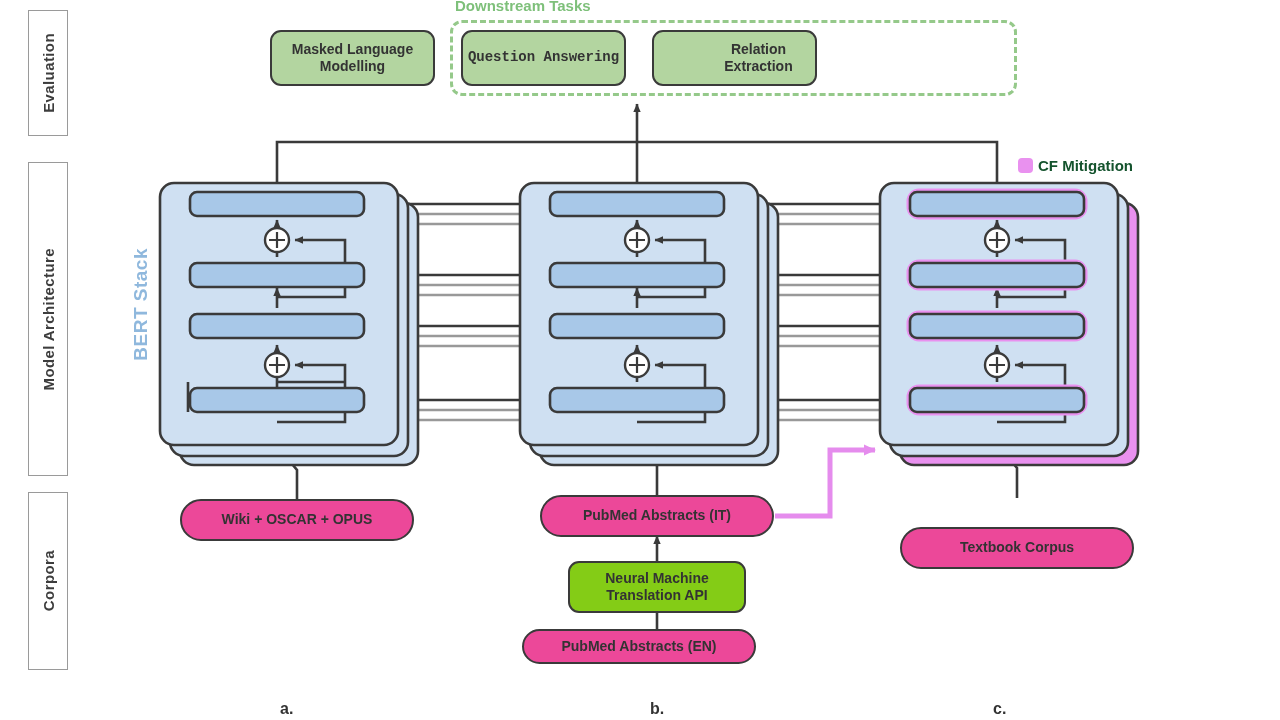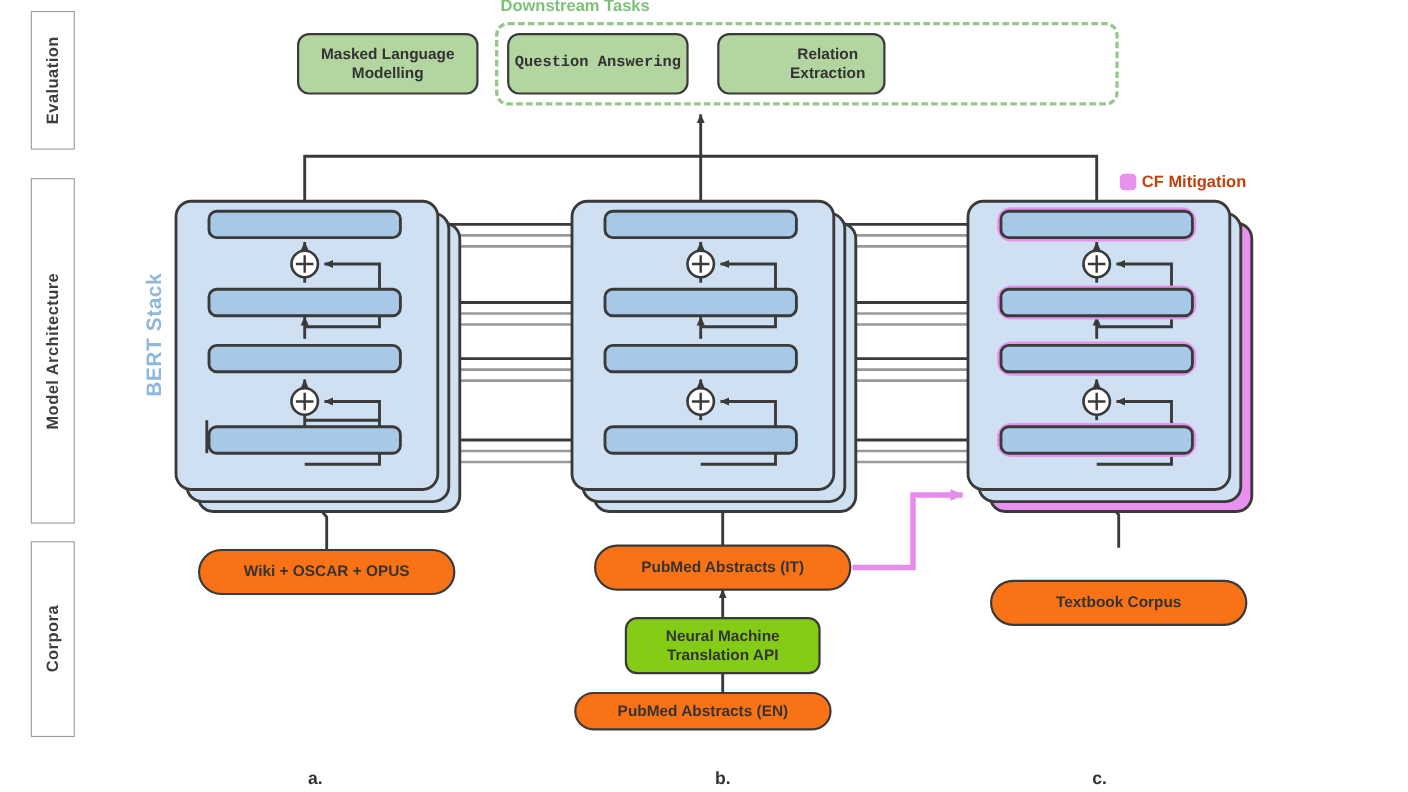--- a/index.html
+++ b/index.html
@@ -8,28 +8,28 @@
   #stage{position:absolute;left:0;top:0;width:1280px;height:720px;}
   svg.layer{position:absolute;left:0;top:0;width:1280px;height:720px;overflow:visible;}
   .lane-label{position:absolute;border:1px solid #9a9a9a;background:#fff;
     display:flex;align-items:center;justify-content:center;box-sizing:border-box;}
   .lane-label span{writing-mode:vertical-rl;transform:rotate(180deg);
     font-size:15px;font-weight:bold;color:#3d3d3d;letter-spacing:.4px;white-space:nowrap;}
   .node{position:absolute;box-sizing:border-box;display:flex;align-items:center;
     justify-content:center;text-align:center;font-weight:bold;color:#333333;
     border:2.5px solid #3a3a3a;line-height:1.22;}
   .task{background:#b3d5a0;border-radius:11px;font-size:14px;}
-  .corpus{background:#f97316;border-radius:28px;font-size:14px;}
+  .corpus{background:#ec4899;border-radius:28px;font-size:14px;}
   .tool{background:#84cc16;border-radius:11px;font-size:14px;}
   .dash-group{position:absolute;border:3px dashed #95c98a;border-radius:12px;box-sizing:border-box;}
   .dash-title{position:absolute;color:#7ec07a;font-weight:bold;font-size:15px;}
   .bert-label{position:absolute;color:#8fb8dd;font-weight:bold;font-size:19px;
     writing-mode:vertical-rl;transform:rotate(180deg);letter-spacing:.5px;}
   .legend{position:absolute;display:flex;align-items:center;gap:5px;
-    color:#c2410c;font-weight:bold;font-size:15px;}
+    color:#14532d;font-weight:bold;font-size:15px;}
   .legend .swatch{width:15px;height:15px;border-radius:4px;background:#e991ef;display:block;}
   .caption{position:absolute;font-size:16px;font-weight:bold;color:#333;}
 </style>
 </head>
 <body>
 
 <div id="stage">
 
   <div class="lane-label" style="left:28px;top:10px;width:40px;height:126px;">
     <span>Evaluation</span>
@@ -199,21 +199,21 @@
 
   <div class="bert-label" style="left:130px;top:248px;">BERT Stack</div>
 
   <div class="legend" style="left:1018px;top:157px;">
     <i class="swatch"></i>
     <span>CF Mitigation</span>
   </div>
 
   <div class="node task" style="left:270px;top:30px;width:165px;height:56px;">Masked Language Modelling</div>
   <div class="node task" style="left:461px;top:30px;width:165px;height:56px;font-family:Liberation Mono, monospace;">Question Answering</div>
-  <div class="node task" style="left:652px;top:30px;width:153px;height:56px;padding-left:48px;">Relation Extraction</div>
+  <div class="node task" style="left:652px;top:30px;width:165px;height:56px;padding-left:48px;">Relation Extraction</div>
 
   <div class="node corpus" style="left:180px;top:499px;width:234px;height:42px;">Wiki + OSCAR + OPUS</div>
   <div class="node corpus" style="left:540px;top:495px;width:234px;height:42px;">PubMed Abstracts (IT)</div>
   <div class="node tool" style="left:568px;top:561px;width:178px;height:52px;">Neural Machine Translation API</div>
   <div class="node corpus" style="left:522px;top:629px;width:234px;height:35px;">PubMed Abstracts (EN)</div>
   <div class="node corpus" style="left:900px;top:497px;width:234px;height:42px;margin-top:30px;">Textbook Corpus</div>
 
   <div class="caption" style="left:280px;top:700px;">a.</div>
   <div class="caption" style="left:650px;top:700px;">b.</div>
   <div class="caption" style="left:993px;top:700px;">c.</div>

